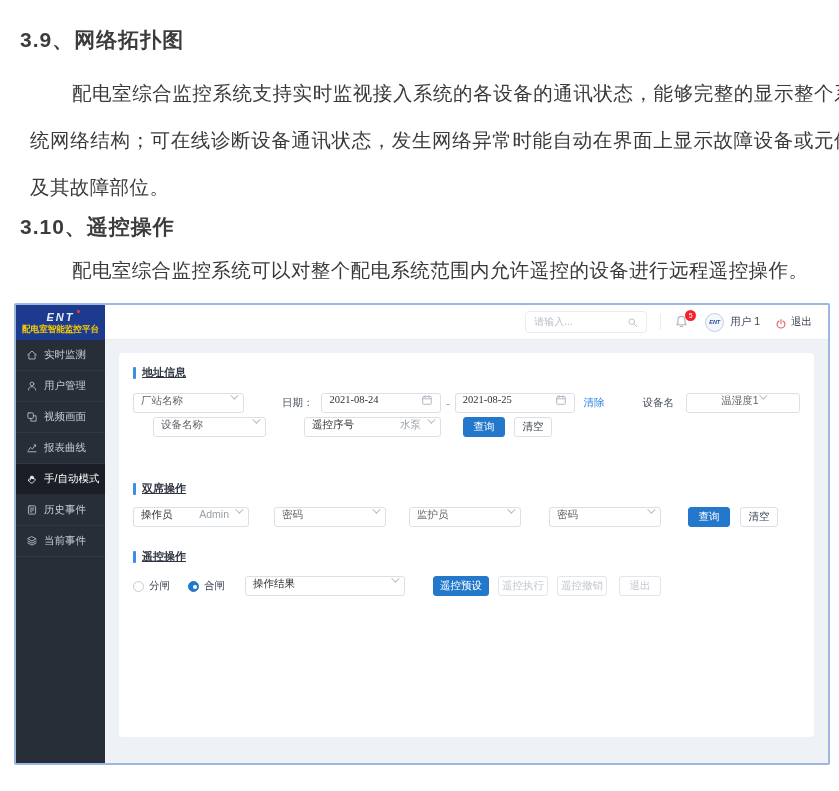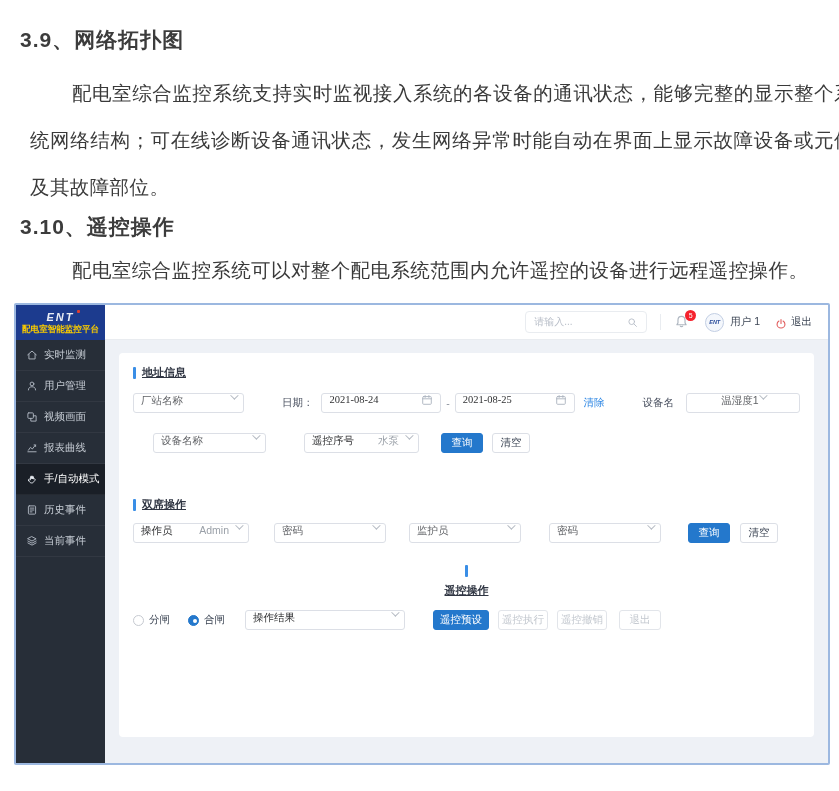--- a/index.html
+++ b/index.html
@@ -55,25 +55,25 @@
   .logout { font-size:10.5px; color:#3c4554; margin-left:4px; cursor:pointer; }
 
   
   .content { flex:1; padding:13px 14px; }
   .card { background:#fff; border-radius:4px; height:384px; padding:12px 14px; }
 
   .sec { display:flex; align-items:center; gap:6px; font-size:11px; font-weight:600; color:#2f3542;text-decoration:underline; }
   .sec .bar { width:3px; height:12px; background:#3a8ee6; border-radius:1px; }
   .sec.m1 { margin-top:0; }
   .sec.m2 { margin-top:44px; }
-  .sec.m3 { margin-top:22px;flex-direction:column; }
+  .sec.m3 { margin-top:22px; }
 
   .row { display:flex; align-items:center; }
   .r1 { margin-top:13px; }
-  .r2 { margin-top:20px;padding-left:20px; }
+  .r2 { margin-top:4px;padding-left:20px; }
   .r3 { margin-top:11px; }
   .r4 { margin-top:12px; }
 
   .box { height:20px; border:1px solid #dcdfe6; border-radius:3px; background:#fff; display:flex; align-items:flex-start;
          padding:0 7px; font-size:10.5px; color:#606266; cursor:pointer; }
   .box .grow { flex:1; }
   .chev { width:6px; height:6px; border-right:1px solid #b4bac2; border-bottom:1px solid #b4bac2;
           transform:rotate(45deg) translateY(-2px); flex-shrink:0; }
   .val-gray { color:#9aa0a8; margin-right:6px; }
   .val-dark { color:#303133; }
@@ -90,21 +90,21 @@
   .btn-plain { background:#fff; color:#3c4554; border:1px solid #dcdfe6; }
   .btn-disabled { background:#fff; color:#c3c8cf; border:1px solid #e2e5ea; cursor:default; }
 
   .radio { display:flex; align-items:center; gap:5px; cursor:pointer; }
   .rdot { width:11px; height:11px; border:1px solid #c6cad1; border-radius:50%; background:#fff; position:relative; flex-shrink:0; }
   .rdot.checked { border-color:#2478cc; background:#2478cc; }
   .rdot.checked::after { content:""; position:absolute; left:3.5px; top:3.5px; width:4px; height:4px; border-radius:50%; background:#fff; }
   .rlbl { font-size:10.5px; color:#3c4554; }
 
   
-  .w113 { width:113px; } .w104 { width:122px;font-family:Liberation Serif, serif; } .w116 { width:116px; } .w115 { width:115px; }
+  .w113 { width:113px; } .w104 { width:122px;font-family:Liberation Serif, serif; } .w116 { width:116px; } .w115 { width:137px; }
   .w112 { width:112px; } .w160 { width:160px; }
   .bq { width:42px; } .bk { width:38px; } .bp { width:56px; } .bd48 { width:50px; } .bd40 { width:42px; }
   .ml38 { margin-left:38px; } .ml12 { margin-left:12px; } .ml22 { margin-left:22px; } .ml9 { margin-left:9px; }
   .ml25 { margin-left:25px; } .ml23 { margin-left:23px; } .ml27 { margin-left:27px; } .ml10 { margin-left:10px; }
   .ml18 { margin-left:18px; } .ml20 { margin-left:20px; } .ml28 { margin-left:28px; } .ml8 { margin-left:8px; }
 </style>
 </head>
 <body>
 
 <div class="page">

